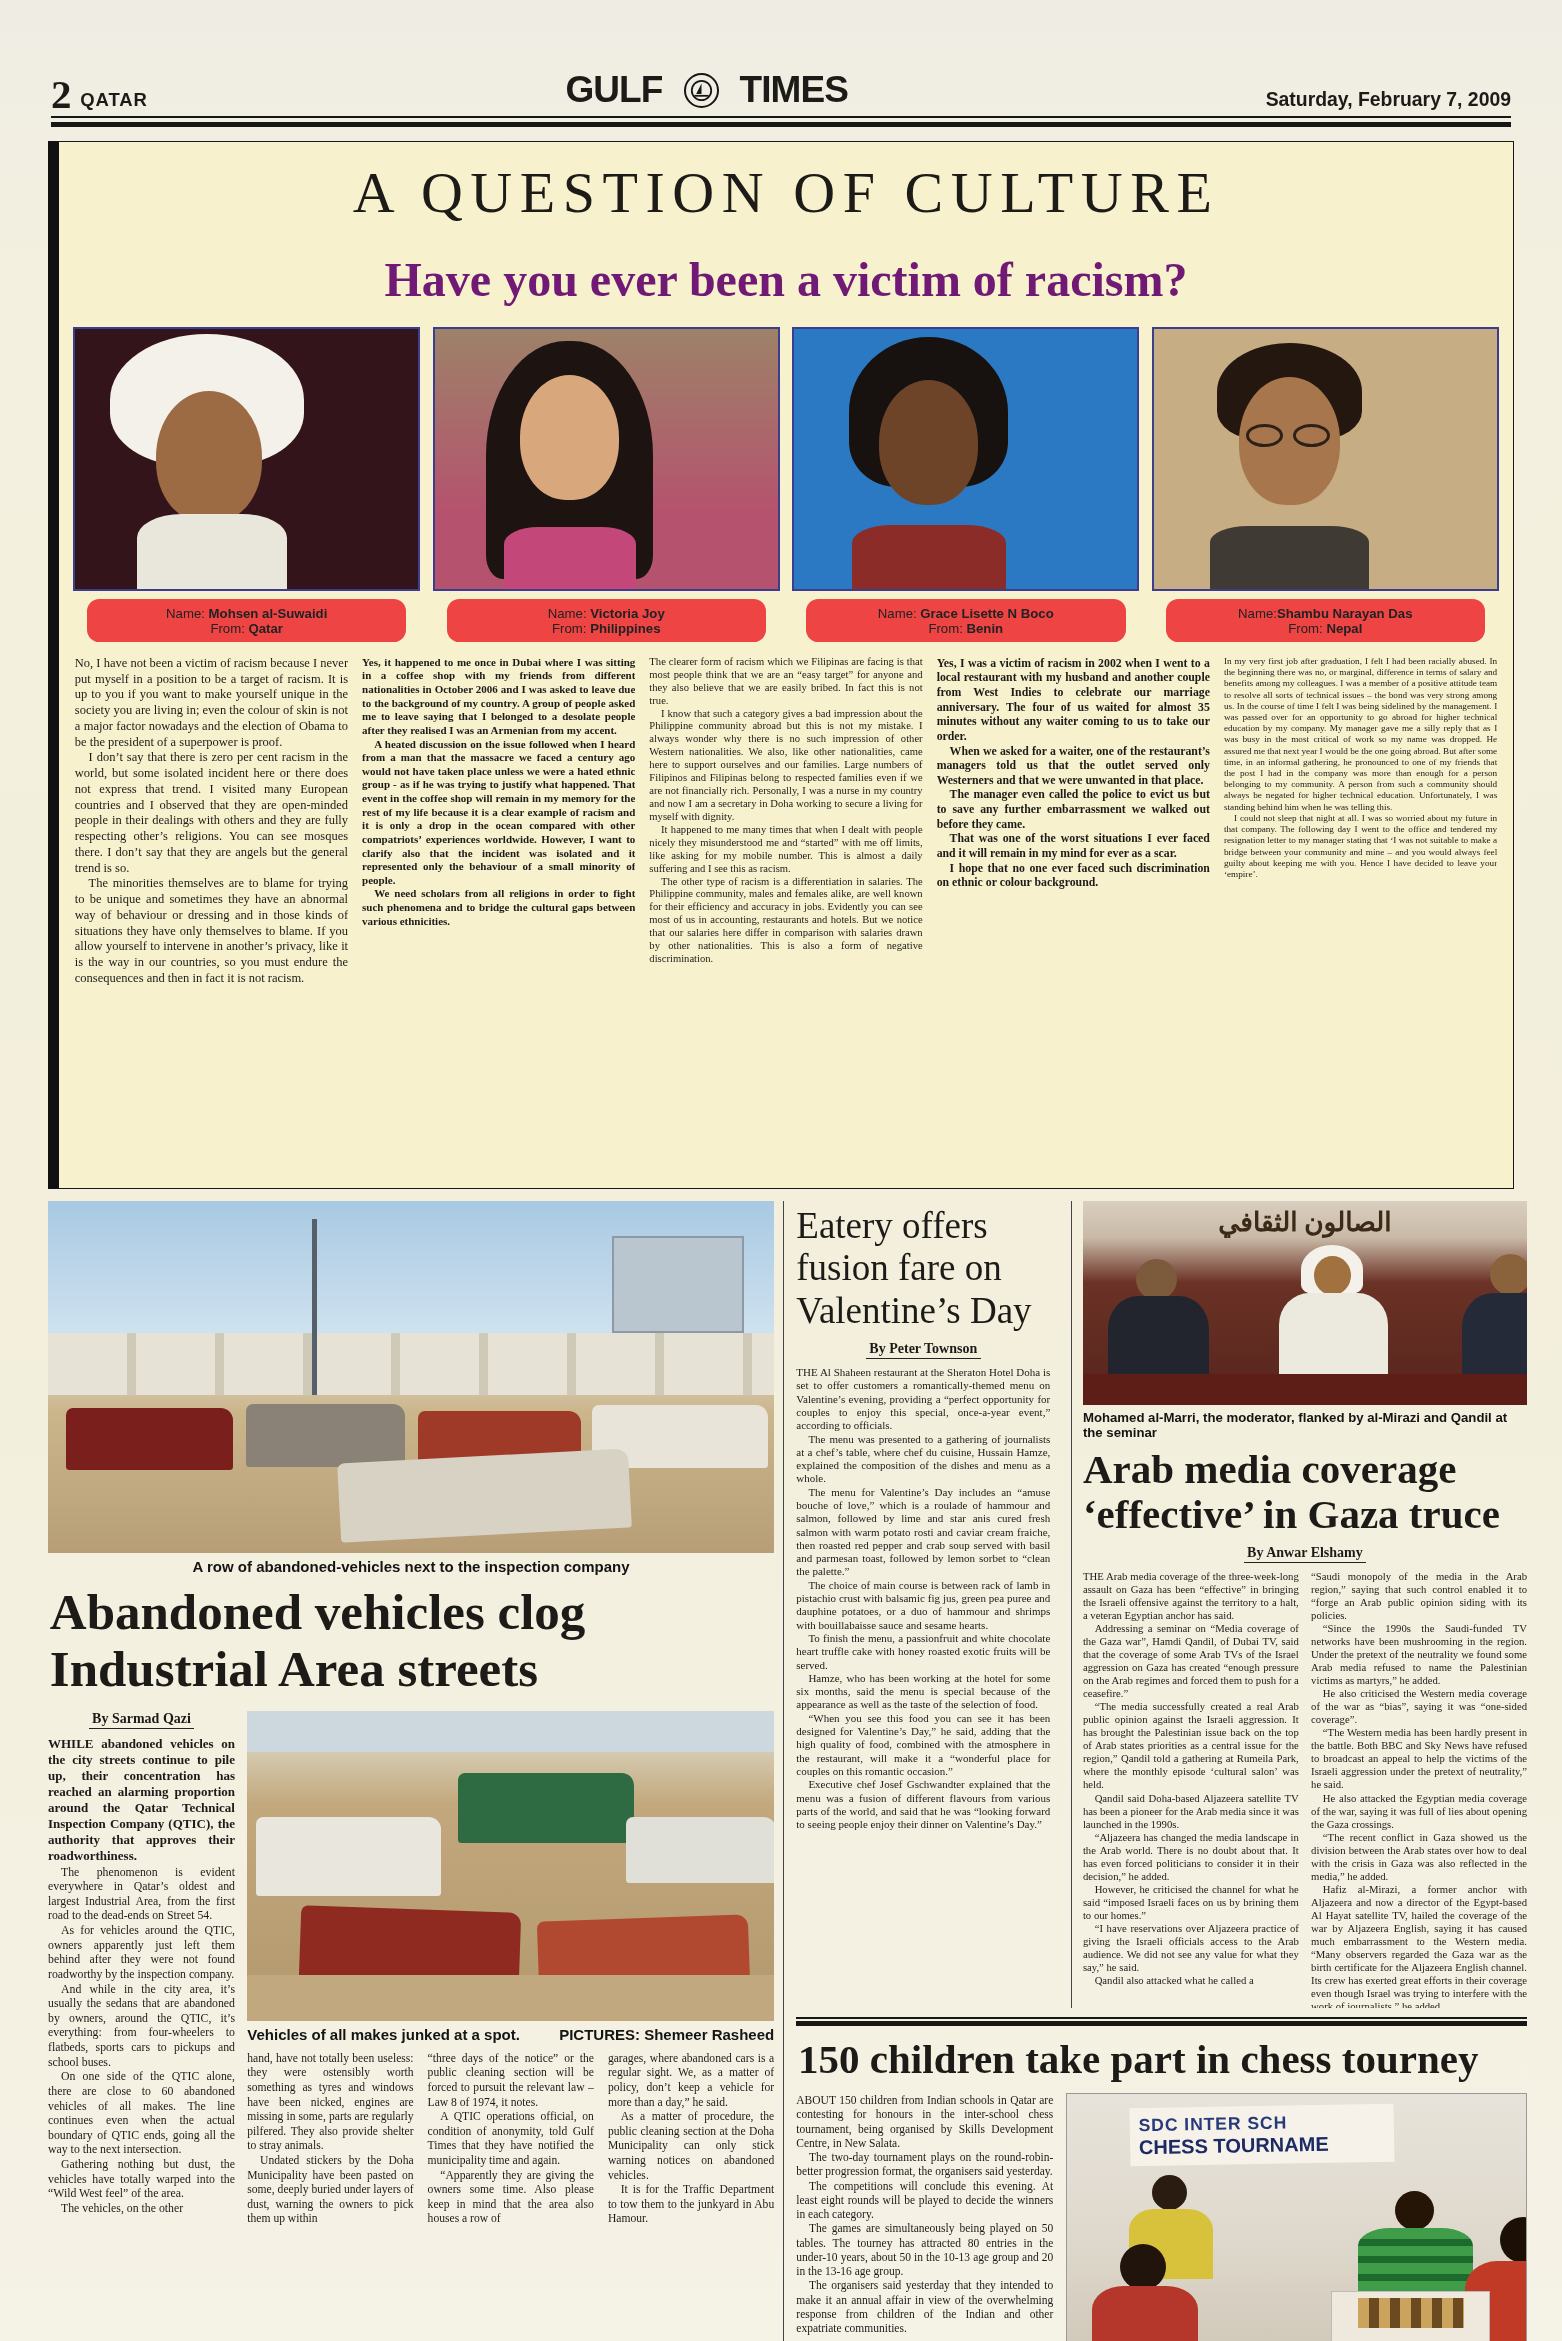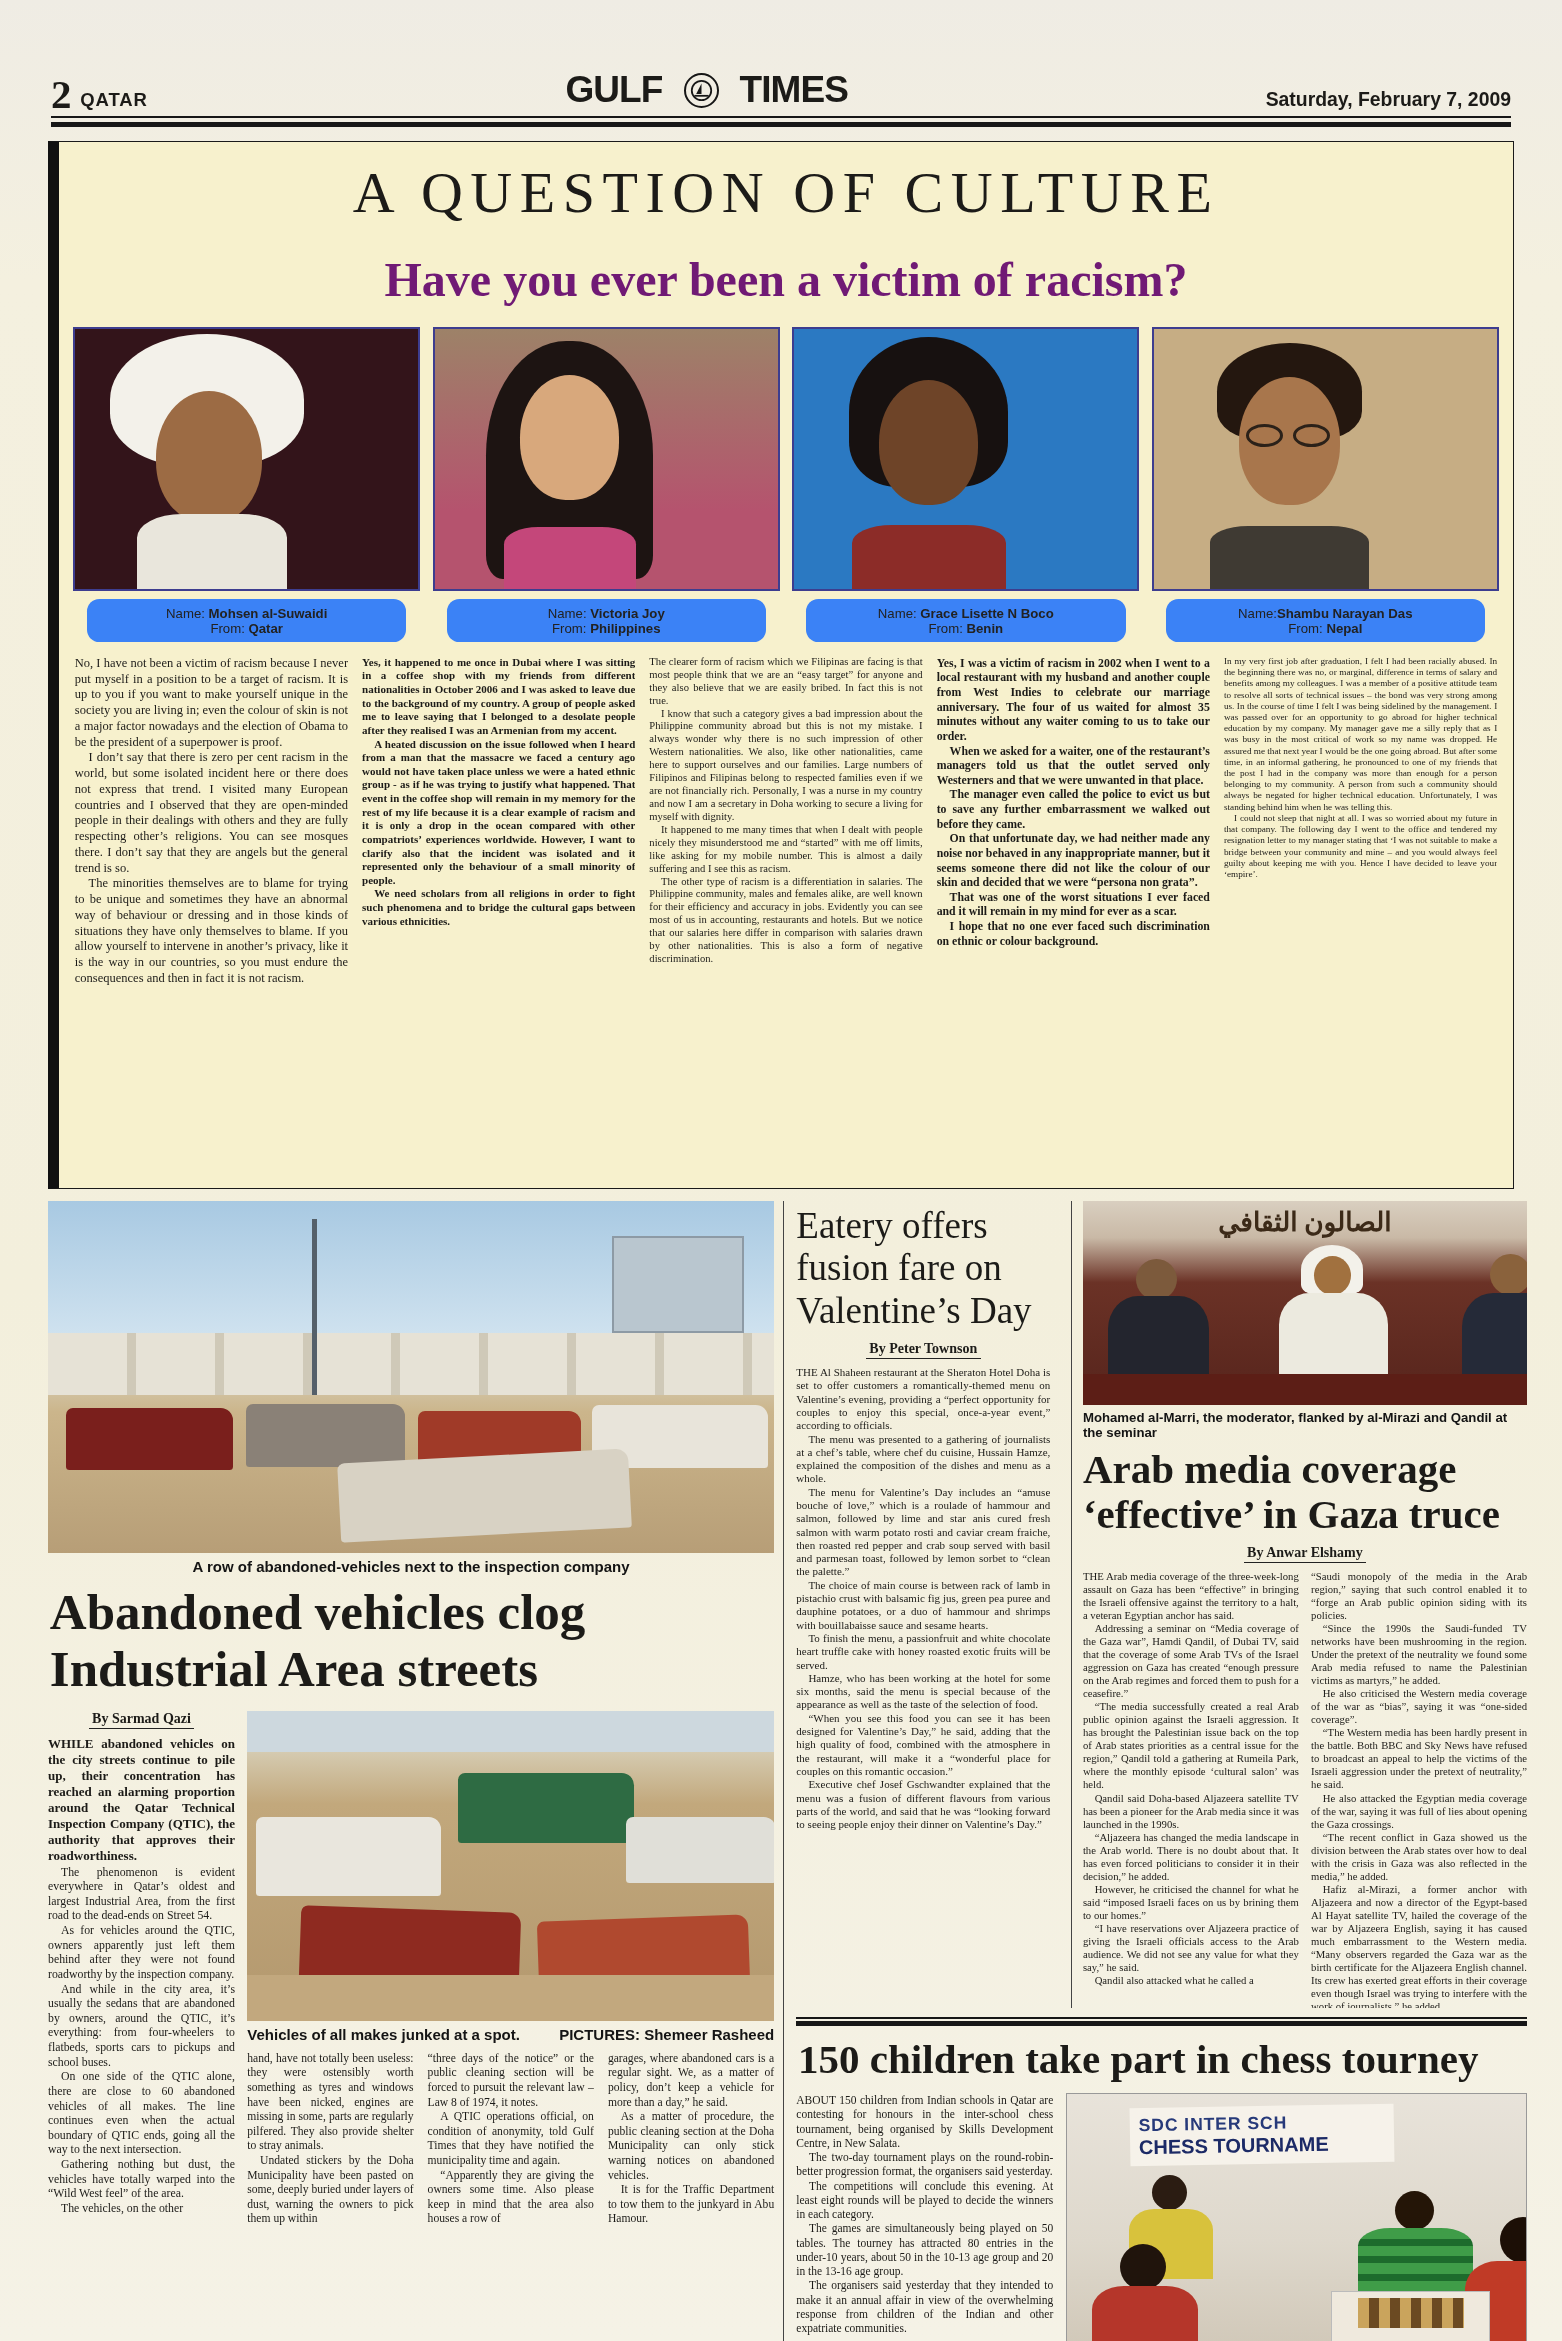--- a/index.html
+++ b/index.html
@@ -26,21 +26,21 @@
   
   .feature { margin:14px 48px 0 48px; background:#f7f1cd; border:1.8px solid #1a1a1a; border-left:11.5px solid #111;
              padding:5.3px 8.8px 3.5px 8.8px; height:1048px; overflow:hidden; }
   .kicker { font-weight:normal; font-size:58px; letter-spacing:0.13em; text-align:center; padding:12.3px 0 8.8px 0;
             border-bottom:0.9px solid rgba(0,0,0,0.0); }
   .redhead { color:#701a75; font-size:48px; text-align:center; padding:16px 0 19.4px 0; font-weight:bold; }
   .profiles { display:flex; gap:12.3px; padding:0 5.3px; }
   .profile { flex:1; text-align:center; }
   .ph { position:relative; height:264px; border:2.6px solid #3d3d8f; overflow:hidden; }
   .face { position:absolute; border-radius:50% 50% 46% 46%; }
-  .plate { background:#3b82f6; border-radius:12.3px; margin:8.8px auto 0 auto; width:92%;
+  .plate { background:#ef4444; border-radius:12.3px; margin:8.8px auto 0 auto; width:92%;
            font-family:"Liberation Sans",sans-serif; font-size:13.2px; padding:6.2px 3.5px; color:#222; }
   .plate b { font-weight:bold; }
   .qa-cols { display:flex; gap:14px; padding:14px 7px 5.3px 7px; height:504px; overflow:hidden; }
   .qa-col { flex:1; text-align:justify; overflow:hidden; }
   .qa-col p { text-indent:1.2em; }
   .qa1 { font-size:12.5px; line-height:1.26; }
   .qa2 { font-size:11px; line-height:1.24; font-weight:bold; }
   .qa3 { font-size:10.6px; line-height:1.22; }
   .qa4 { font-size:11.8px; line-height:1.24; font-weight:bold; }
   .qa5 { font-size:9.2px; line-height:1.22; }
@@ -199,21 +199,20 @@
       <div class="qa-col qa3 paras">
           <p>The clearer form of racism which we Filipinas are facing is that most people think that we are an “easy target” for anyone and they also believe that we are easily bribed. In fact this is not true.</p>
           <p>I know that such a category gives a bad impression about the Philippine community abroad but this is not my mistake. I always wonder why there is no such impression of other Western nationalities. We also, like other nationalities, came here to support ourselves and our families. Large numbers of Filipinos and Filipinas belong to respected families even if we are not financially rich. Personally, I was a nurse in my country and now I am a secretary in Doha working to secure a living for myself with dignity.</p>
           <p>It happened to me many times that when I dealt with people nicely they misunderstood me and “started” with me off limits, like asking for my mobile number. This is almost a daily suffering and I see this as racism.</p>
           <p>The other type of racism is a differentiation in salaries. The Philippine community, males and females alike, are well known for their efficiency and accuracy in jobs. Evidently you can see most of us in accounting, restaurants and hotels. But we notice that our salaries here differ in comparison with salaries drawn by other nationalities. This is also a form of negative discrimination.</p>
         </div>
       <div class="qa-col qa4 paras">
           <p>Yes, I was a victim of racism in 2002 when I went to a local restaurant with my husband and another couple from West Indies to celebrate our marriage anniversary. The four of us waited for almost 35 minutes without any waiter coming to us to take our order.</p>
           <p>When we asked for a waiter, one of the restaurant’s managers told us that the outlet served only Westerners and that we were unwanted in that place.</p>
           <p>The manager even called the police to evict us but to save any further embarrassment we walked out before they came.</p>
-          <p>On that unfortunate day, we had neither made any noise nor behaved in any inappropriate manner, but it seems someone there did not like the colour of our skin and decided that we were “persona non grata”.</p>
           <p>That was one of the worst situations I ever faced and it will remain in my mind for ever as a scar.</p>
           <p>I hope that no one ever faced such discrimination on ethnic or colour background.</p>
         </div>
       <div class="qa-col qa5 paras">
           <p>In my very first job after graduation, I felt I had been racially abused. In the beginning there was no, or marginal, difference in terms of salary and benefits among my colleagues. I was a member of a positive attitude team to resolve all sorts of technical issues – the bond was very strong among us. In the course of time I felt I was being sidelined by the management. I was passed over for an opportunity to go abroad for higher technical education by my company. My manager gave me a silly reply that as I was busy in the most critical of work so my name was dropped. He assured me that next year I would be the one going abroad. But after some time, in an informal gathering, he pronounced to one of my friends that the post I had in the company was more than enough for a person belonging to my community. A person from such a community should always be negated for higher technical education. Unfortunately, I was standing behind him when he was telling this.</p>
           <p>I could not sleep that night at all. I was so worried about my future in that company. The following day I went to the office and tendered my resignation letter to my manager stating that ‘I was not suitable to make a bridge between your community and mine – and you would always feel guilty about keeping me with you. Hence I have decided to leave your ‘empire’.</p>
         </div>
     </div>
   </section>
 

